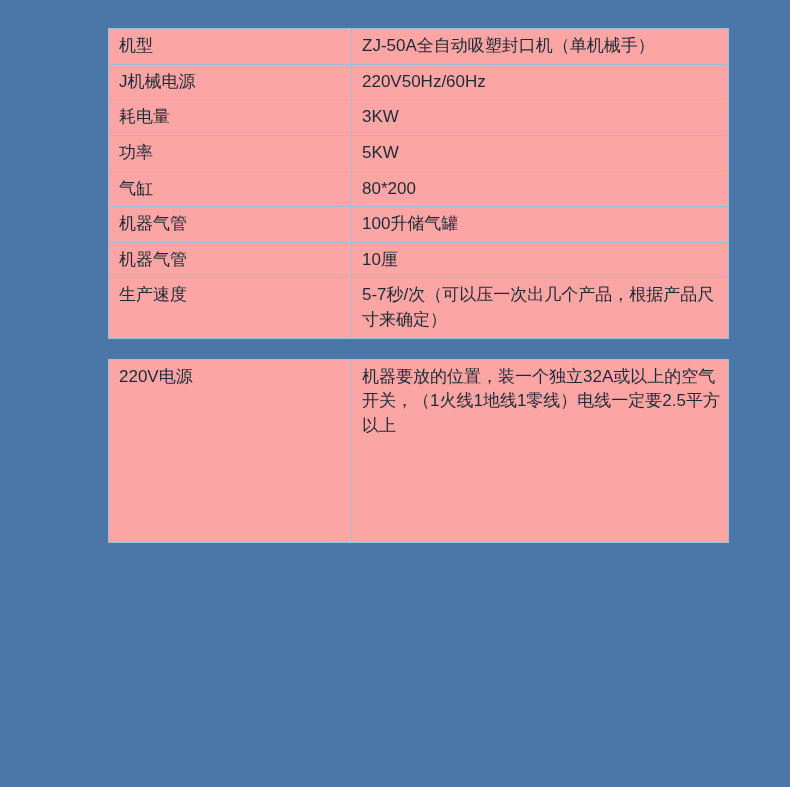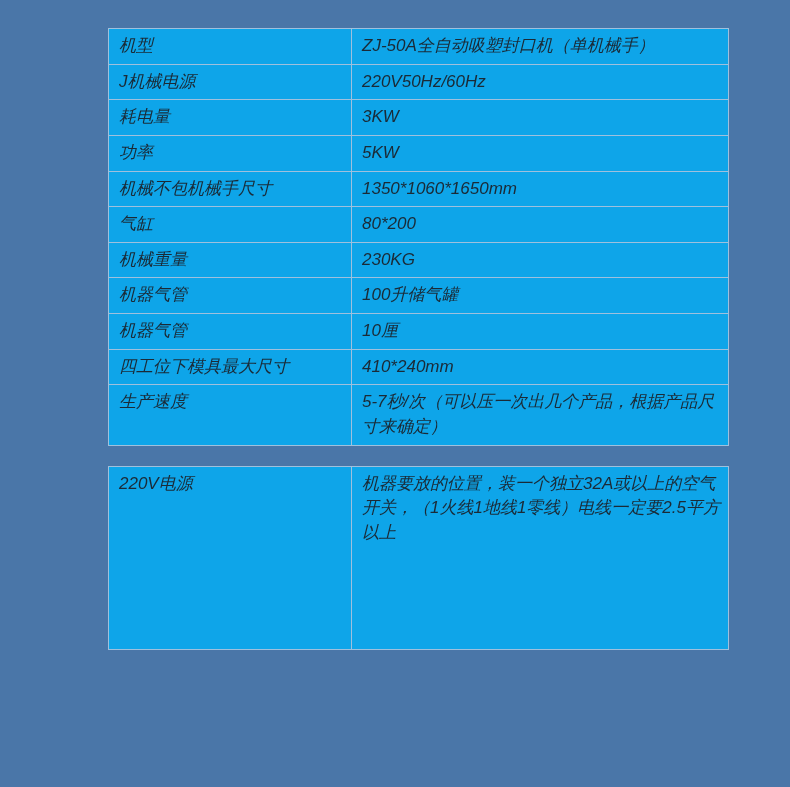--- a/index.html
+++ b/index.html
@@ -21,27 +21,26 @@
     padding: 28px 98px 0 108px;
   }
   table.spec {
     width: 584px;
     border-collapse: collapse;
     table-layout: fixed;
     margin-bottom: 20px;
   }
   table.spec td {
     border: 1px solid #9fc0dd;
-    background: #0ea5e9;
+    background: #fca5a5;
     color: #1b2a36;
     font-size: 17px;
     line-height: 1.45;
     padding: 5px 8px 5px 10px;
     vertical-align: top;
-    font-style: italic;
   }
   table.spec td.key {
     width: 224px;
   }
   table.spec td.val {
     width: 358px;
   }
   table.note td {
     height: 172px;
   }
@@ -88,64 +87,40 @@
       <tr>
         <td class="key">
             <span class="cell-text">功率</span>
           </td>
         <td class="val">
             <span class="cell-text">5KW</span>
           </td>
       </tr>
       <tr>
         <td class="key">
-            <span class="cell-text">机械不包机械手尺寸</span>
-          </td>
-        <td class="val">
-            <span class="cell-text">1350*1060*1650mm</span>
-          </td>
-      </tr>
-      <tr>
-        <td class="key">
             <span class="cell-text">气缸</span>
           </td>
         <td class="val">
             <span class="cell-text">80*200</span>
-          </td>
-      </tr>
-      <tr>
-        <td class="key">
-            <span class="cell-text">机械重量</span>
-          </td>
-        <td class="val">
-            <span class="cell-text">230KG</span>
           </td>
       </tr>
       <tr>
         <td class="key">
             <span class="cell-text">机器气管</span>
           </td>
         <td class="val">
             <span class="cell-text">100升储气罐</span>
           </td>
       </tr>
       <tr>
         <td class="key">
             <span class="cell-text">机器气管</span>
           </td>
         <td class="val">
             <span class="cell-text">10厘</span>
-          </td>
-      </tr>
-      <tr>
-        <td class="key">
-            <span class="cell-text">四工位下模具最大尺寸</span>
-          </td>
-        <td class="val">
-            <span class="cell-text">410*240mm</span>
           </td>
       </tr>
       <tr>
         <td class="key">
             <span class="cell-text">生产速度</span>
           </td>
         <td class="val">
             <span class="cell-text">5-7秒/次（可以压一次出几个产品，根据产品尺寸来确定）</span>
           </td>
       </tr>

